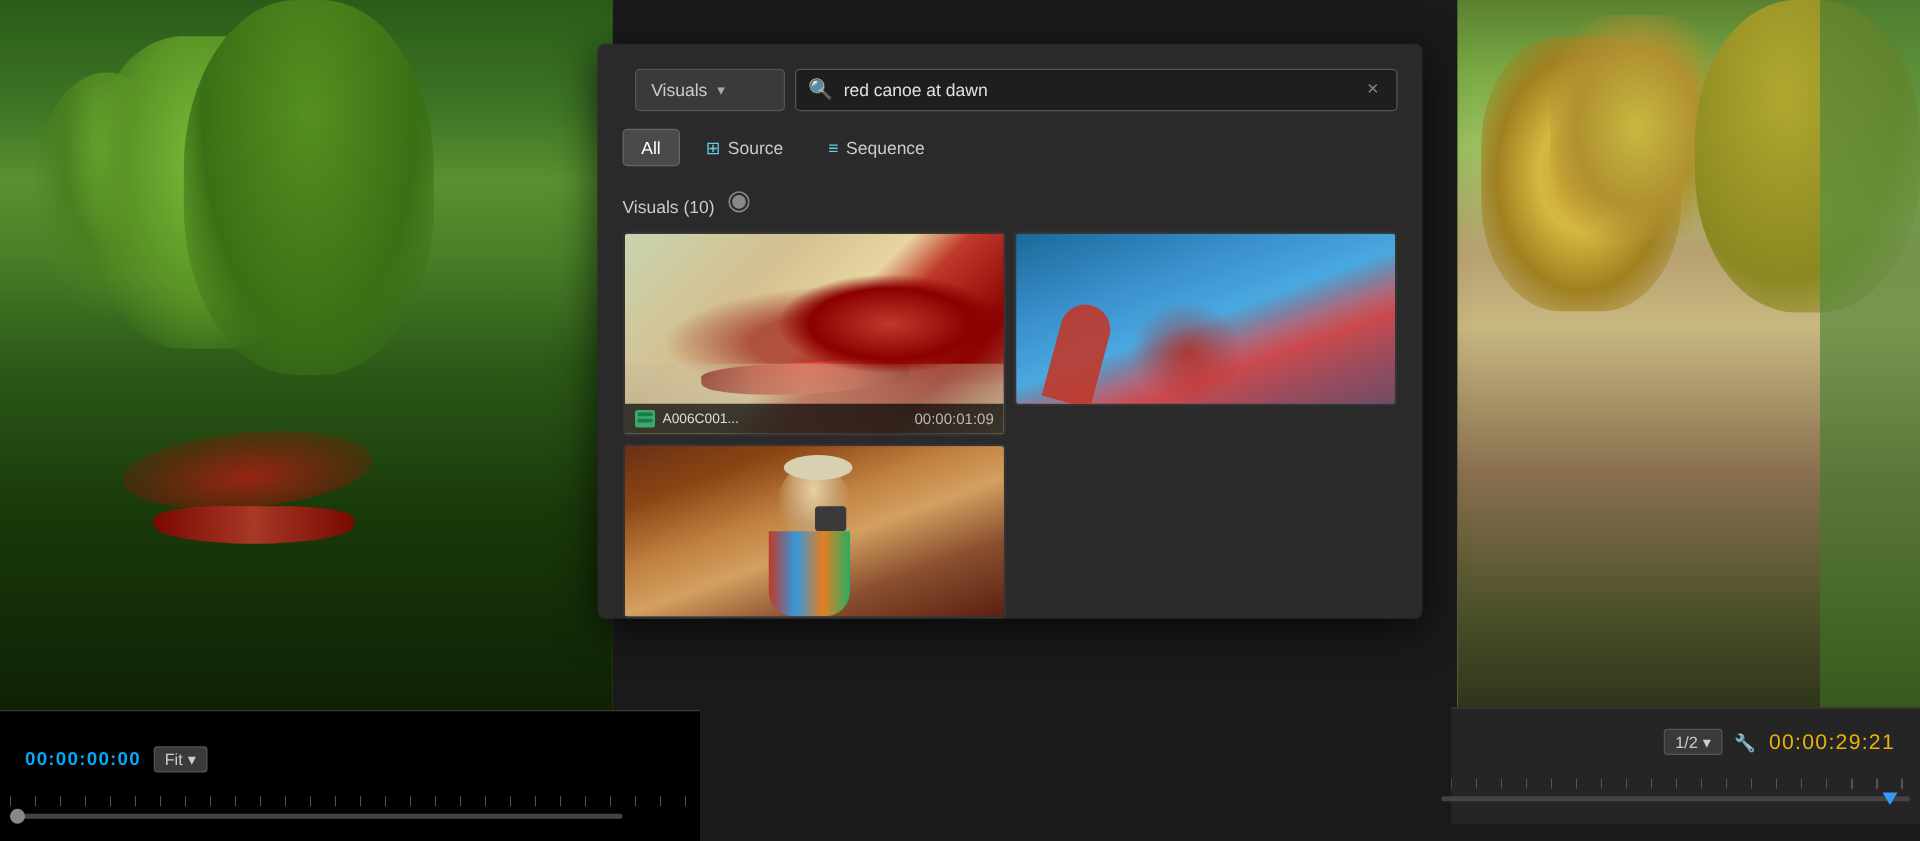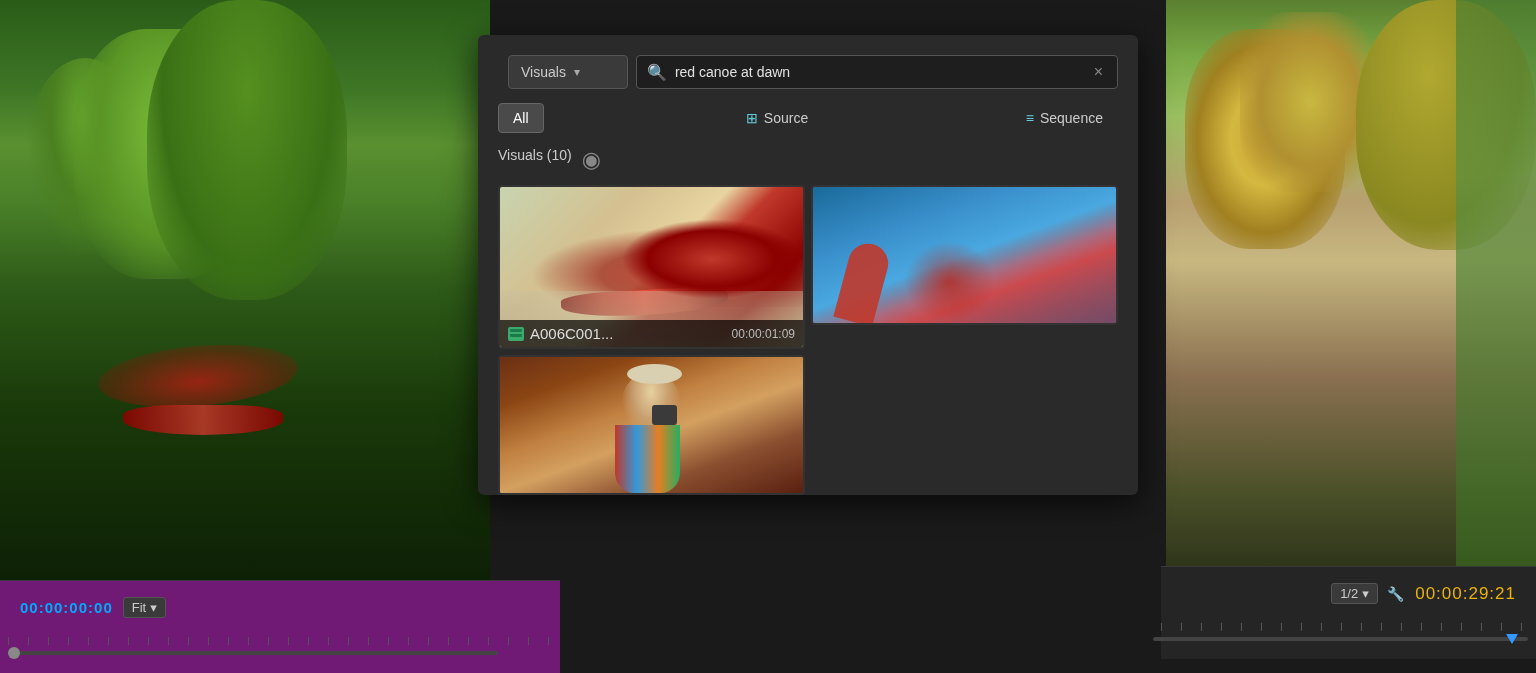--- a/index.html
+++ b/index.html
@@ -50,22 +50,22 @@
       background:
         radial-gradient(ellipse at 60% 30%, rgba(200, 168, 122, 0.5) 0%, transparent 50%),
         radial-gradient(ellipse at 30% 70%, rgba(74, 124, 47, 0.6) 0%, transparent 40%),
         linear-gradient(180deg, #5a8530 0%, #7aaa45 20%, #8b9b6a 50%, #4a6b30 100%);
     }
 
     .bottom-bar-left {
       position: absolute;
       bottom: 0; left: 0;
       width: 560px;
-      height: 93px;
-      background: #701a75;
+      height: 105px;
+      background: #000000;
       border-top: 1px solid #3a3a3a;
     }
 
     .bottom-bar-right {
       position: absolute;
       bottom: 14px; right: 0;
       width: 375px;
       height: 93px;
       background: #252525;
       border-top: 1px solid #3a3a3a;
@@ -278,21 +278,20 @@
       padding: 2px 4px;
       line-height: 1;
     }
 
     
     .filter-tabs {
       display: flex;
       align-items: center;
       gap: 6px;
       margin-bottom: 14px;
-      justify-content: space-between;
     }
 
     .tab-btn {
       background: transparent;
       border: 1px solid transparent;
       border-radius: 4px;
       color: #ccc;
       font-size: 14px;
       padding: 6px 14px;
       cursor: pointer;
@@ -312,21 +311,21 @@
       font-size: 14px;
     }
 
     
     .results-section {
       padding-bottom: 0;
     }
 
     .results-header {
       display: flex;
-      align-items: flex-start;
+      align-items: flex-end;
       gap: 10px;
       margin-bottom: 12px;
     }
 
     .results-title {
       color: #ccc;
       font-size: 14px;
       font-weight: 500;
     }
 
@@ -405,21 +404,21 @@
       right: 0;
       background: rgba(0,0,0,0.7);
       padding: 5px 8px;
       display: flex;
       align-items: center;
       gap: 6px;
     }
 
     .thumb-name {
       color: #ddd;
-      font-size: 15px;
+      font-size: 11px;
       flex: 1;
       white-space: nowrap;
       overflow: hidden;
       text-overflow: ellipsis;
     }
 
     .thumb-duration {
       color: #bbb;
       font-size: 12px;
       flex-shrink: 0;

